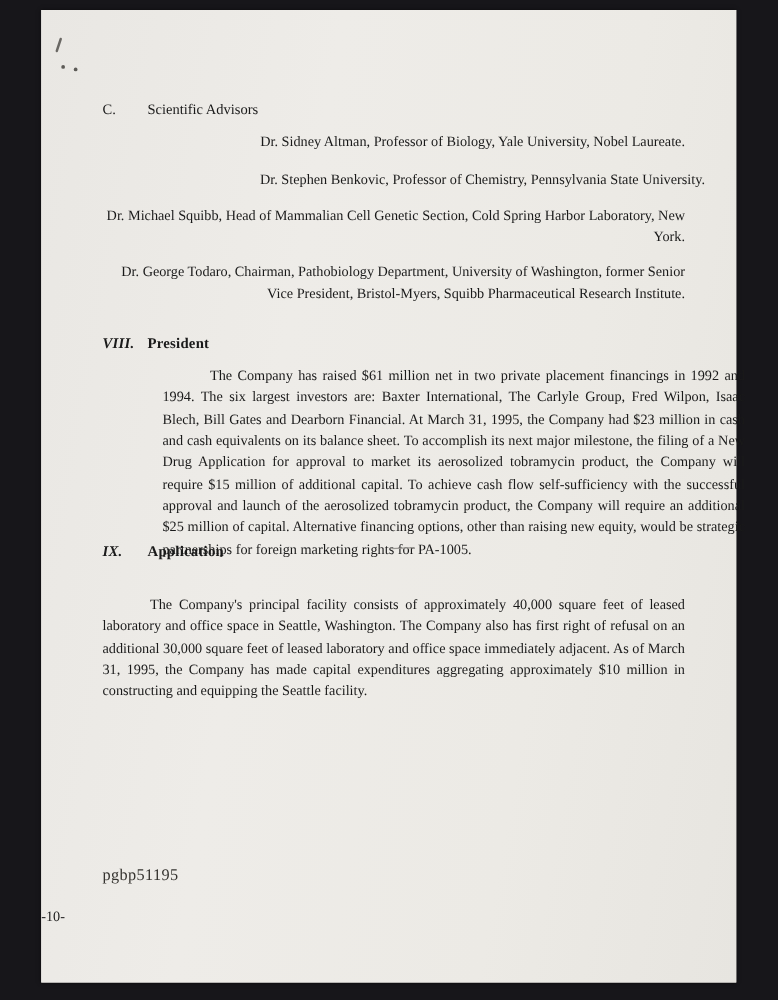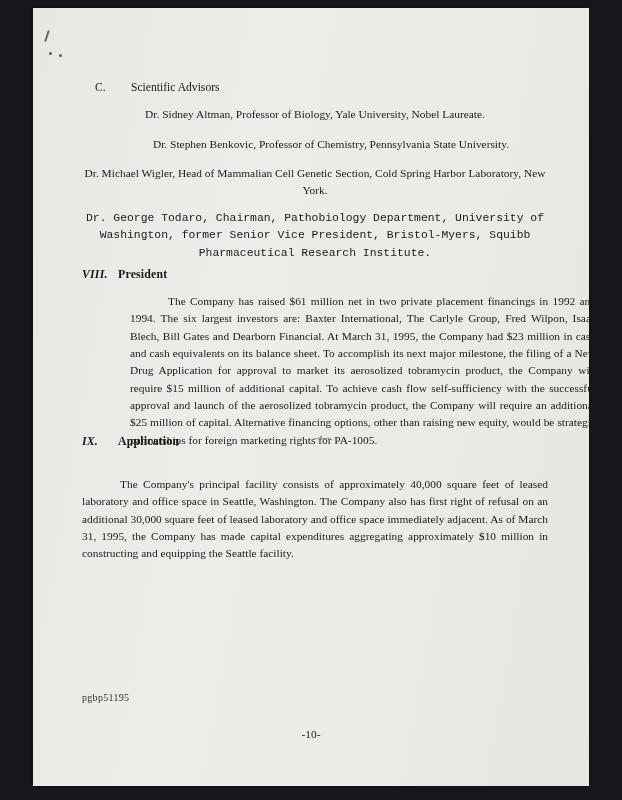--- a/index.html
+++ b/index.html
@@ -55,36 +55,35 @@
     color: #1a1a1a;
     font-size: 11.4px;
     line-height: 1.52;
   }
   .sec-letter-row {
     position: absolute;
     top: 71px;
     left: 0;
     width: 100%;
     font-size: 11.6px;
-    margin-left: 13px;
   }
   .sec-letter {
     display: inline-block;
     width: 36px;
   }
   .para {
     position: absolute;
     left: 0;
     width: 466px;
-    text-align: center;
+    text-align: right;
   }
   .p1 { top: 98px; }
   .p2 { top: 128px; margin-left: 16px; }
   .p3 { top: 157px; }
-  .p4 { top: 202px; font-family: Liberation Mono, monospace; }
+  .p4 { top: 202px; }
   .heading {
     position: absolute;
     left: 0;
     font-weight: bold;
     font-size: 11.8px;
     letter-spacing: 0.2px;
   }
   .heading .num {
     display: inline-block;
     width: 36px;
@@ -110,31 +109,30 @@
     top: 430px;
     width: 18px;
     height: 1px;
     background: #9a9894;
     transform: rotate(-2deg);
   }
   .stamp {
     position: absolute;
     left: 49px;
     top: 684px;
-    font-size: 10px;
+    font-size: 13px;
     color: #35332f;
     letter-spacing: 0.3px;
     font-family: "Liberation Serif", serif;
   }
   .page-number {
     position: absolute;
     left: 0;
     top: 720px;
     width: 556px;
-    text-align: center;
     font-size: 11.4px;
     color: #1a1a1a;
   }
 </style>
 </head>
 <body>
 
 <div class="scan">
   <div class="page">
     <div class="page-inner">
@@ -144,21 +142,21 @@
       <div class="speck mark-c"></div>
 
       <div class="content">
 
         <div class="sec-letter-row">
           <span class="sec-letter">C.</span><span>Scientific Advisors</span>
         </div>
 
         <div class="para p1">Dr. Sidney Altman, Professor of Biology, Yale University, Nobel Laureate.</div>
         <div class="para p2">Dr. Stephen Benkovic, Professor of Chemistry, Pennsylvania State University.</div>
-        <div class="para p3">Dr. Michael Wigler, Head of Mammalian Cell Genetic Section, Cold Spring Harbor Laboratory, New York.</div>
+        <div class="para p3">Dr. Michael Squibb, Head of Mammalian Cell Genetic Section, Cold Spring Harbor Laboratory, New York.</div>
         <div class="para p4">Dr. George Todaro, Chairman, Pathobiology Department, University of Washington, former Senior Vice President, Bristol-Myers, Squibb Pharmaceutical Research Institute.</div>
 
         <div class="heading h-viii">
           <span class="num">VIII.</span><span>President</span>
         </div>
         <div class="body-block b-finances indent">The Company has raised $61 million net in two private placement financings in 1992 and 1994.  The six largest investors are:  Baxter International, The Carlyle Group, Fred Wilpon, Isaac Blech, Bill Gates and Dearborn Financial.  At March 31, 1995, the Company had $23 million in cash and cash equivalents on its balance sheet.  To accomplish its next major milestone, the filing of a New Drug Application for approval to market its aerosolized tobramycin product, the Company will require $15 million of additional capital.  To achieve cash flow self-sufficiency with the successful approval and launch of the aerosolized tobramycin product, the Company will require an additional $25 million of capital.  Alternative financing options, other than raising new equity, would be strategic partnerships for foreign marketing rights for PA-1005.</div>
 
         <div class="heading h-ix">
           <span class="num">IX.</span><span>Application</span>
         </div>

